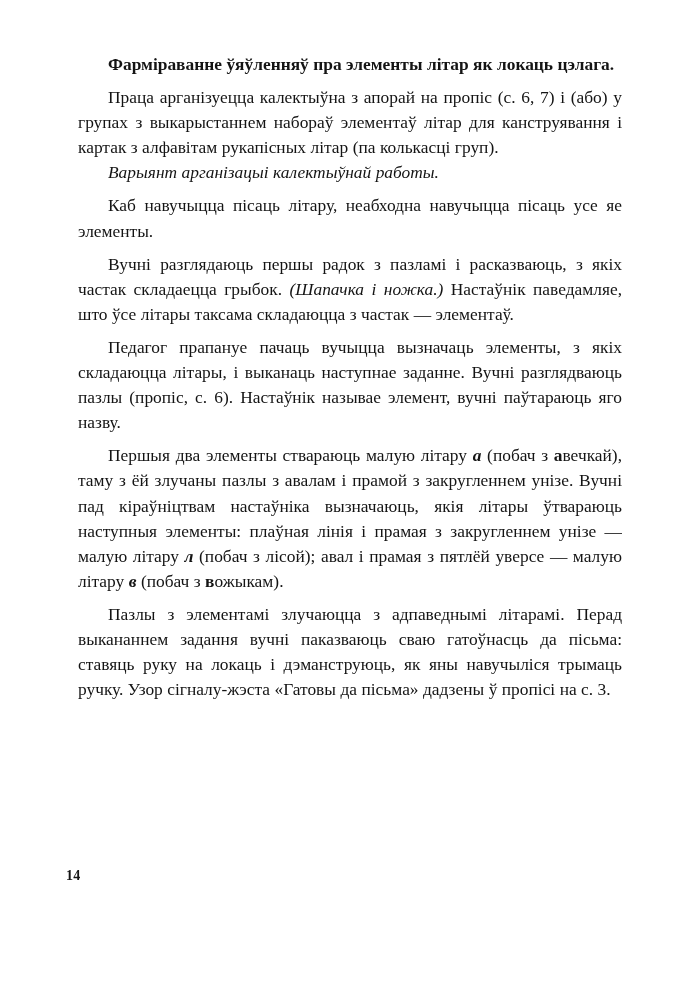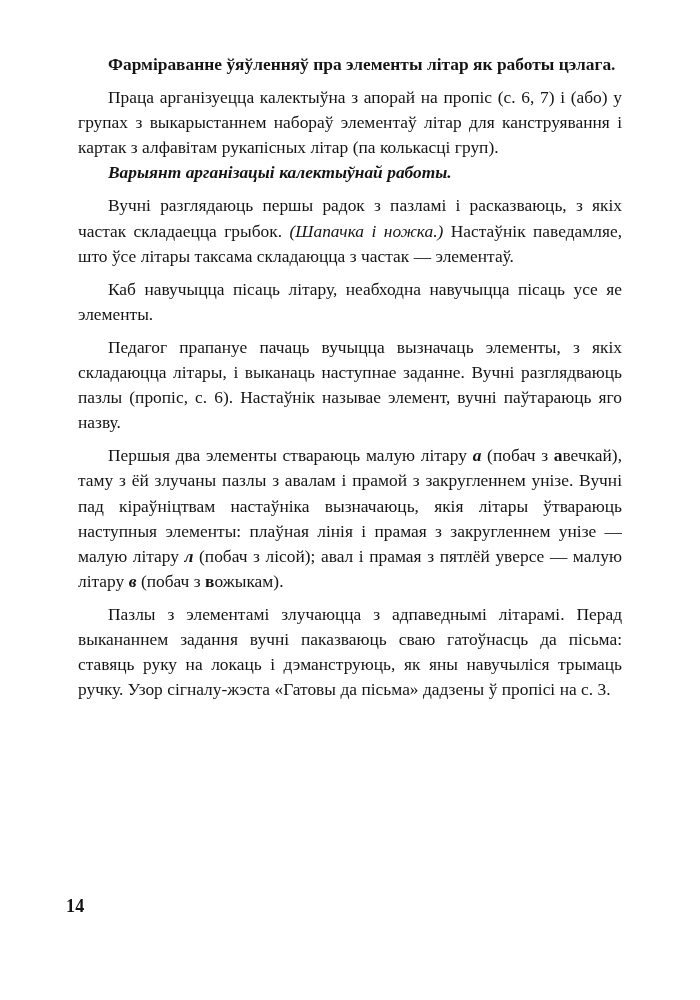--- a/index.html
+++ b/index.html
@@ -42,21 +42,21 @@
     hyphens: manual;
     word-spacing: 0.1px;
   }
 
   p.heading {
     font-weight: bold;
     text-indent: 30px;
   }
 
   p.subheading {
-    font-weight: bold;
+    font-weight: normal;
     font-style: italic;
     text-indent: 30px;
     text-align: left;
   }
 
   
   p.just {
     text-align: justify;
     margin-top: 8px;
   }
@@ -68,43 +68,43 @@
     font-weight: bold;
   }
   .em-bolditalic {
     font-weight: bold;
     font-style: italic;
   }
 
   .folio {
     position: absolute;
     left: 66px;
-    top: 896px;
-    font-size: 18px;
+    top: 868px;
+    font-size: 14px;
     font-weight: bold;
     letter-spacing: 0.3px;
   }
 </style>
 </head>
 <body>
 
 <div class="page">
 
   <div class="textblock">
 
-    <p class="para heading">Фарміраванне ўяўленняў пра элементы літар як работы цэлага.</p>
+    <p class="para heading">Фарміраванне ўяўленняў пра элементы літар як локаць цэлага.</p>
 
     <p class="para just">Праца арганізуецца калектыўна з апорай на пропіс (с. 6, 7) і (або) у групах з выкарыстаннем набораў элементаў літар для канструявання і картак з алфавітам рукапісных літар (па колькасці груп).</p>
 
     <p class="para subheading">Варыянт арганізацыі калектыўнай работы.</p>
 
 
+    <p class="para just">Каб навучыцца пісаць літару, неабходна навучыцца пісаць усе яе элементы.</p>
+
     <p class="para just">Вучні разглядаюць першы радок з пазламі і расказваюць, з якіх частак складаецца грыбок. <span class="em-italic">(Шапачка і ножка.)</span> Настаўнік паведамляе, што ўсе літары таксама складаюцца з частак — элементаў.</p>
-
-    <p class="para just">Каб навучыцца пісаць літару, неабходна навучыцца пісаць усе яе элементы.</p>
 
     <p class="para just">Педагог прапануе пачаць вучыцца вызначаць элементы, з якіх складаюцца літары, і выканаць наступнае заданне. Вучні разглядваюць пазлы (пропіс, с. 6). Настаўнік называе элемент, вучні паўтараюць яго назву.</p>
 
     <p class="para just">Першыя два элементы ствараюць малую літару <span class="em-bolditalic">а</span> (побач з <span class="em-bold">а</span>вечкай), таму з ёй злучаны пазлы з авалам і прамой з закругленнем унізе. Вучні пад кіраўніцтвам настаўніка вызначаюць, якія літары ўтвараюць наступныя элементы: плаўная лінія і прамая з закругленнем унізе — малую літару <span class="em-bolditalic">л</span> (побач з лісой); авал і прамая з пятлёй уверсе — малую літару <span class="em-bolditalic">в</span> (побач з <span class="em-bold">в</span>ожыкам).</p>
 
     <p class="para just">Пазлы з элементамі злучаюцца з адпаведнымі літарамі. Перад выкананнем задання вучні паказваюць сваю гатоўнасць да пісьма: ставяць руку на локаць і дэманструюць, як яны навучыліся трымаць ручку. Узор сігналу-жэста «Гатовы да пісьма» дадзены ў пропісі на с. 3.</p>
 
 
   </div>
 

